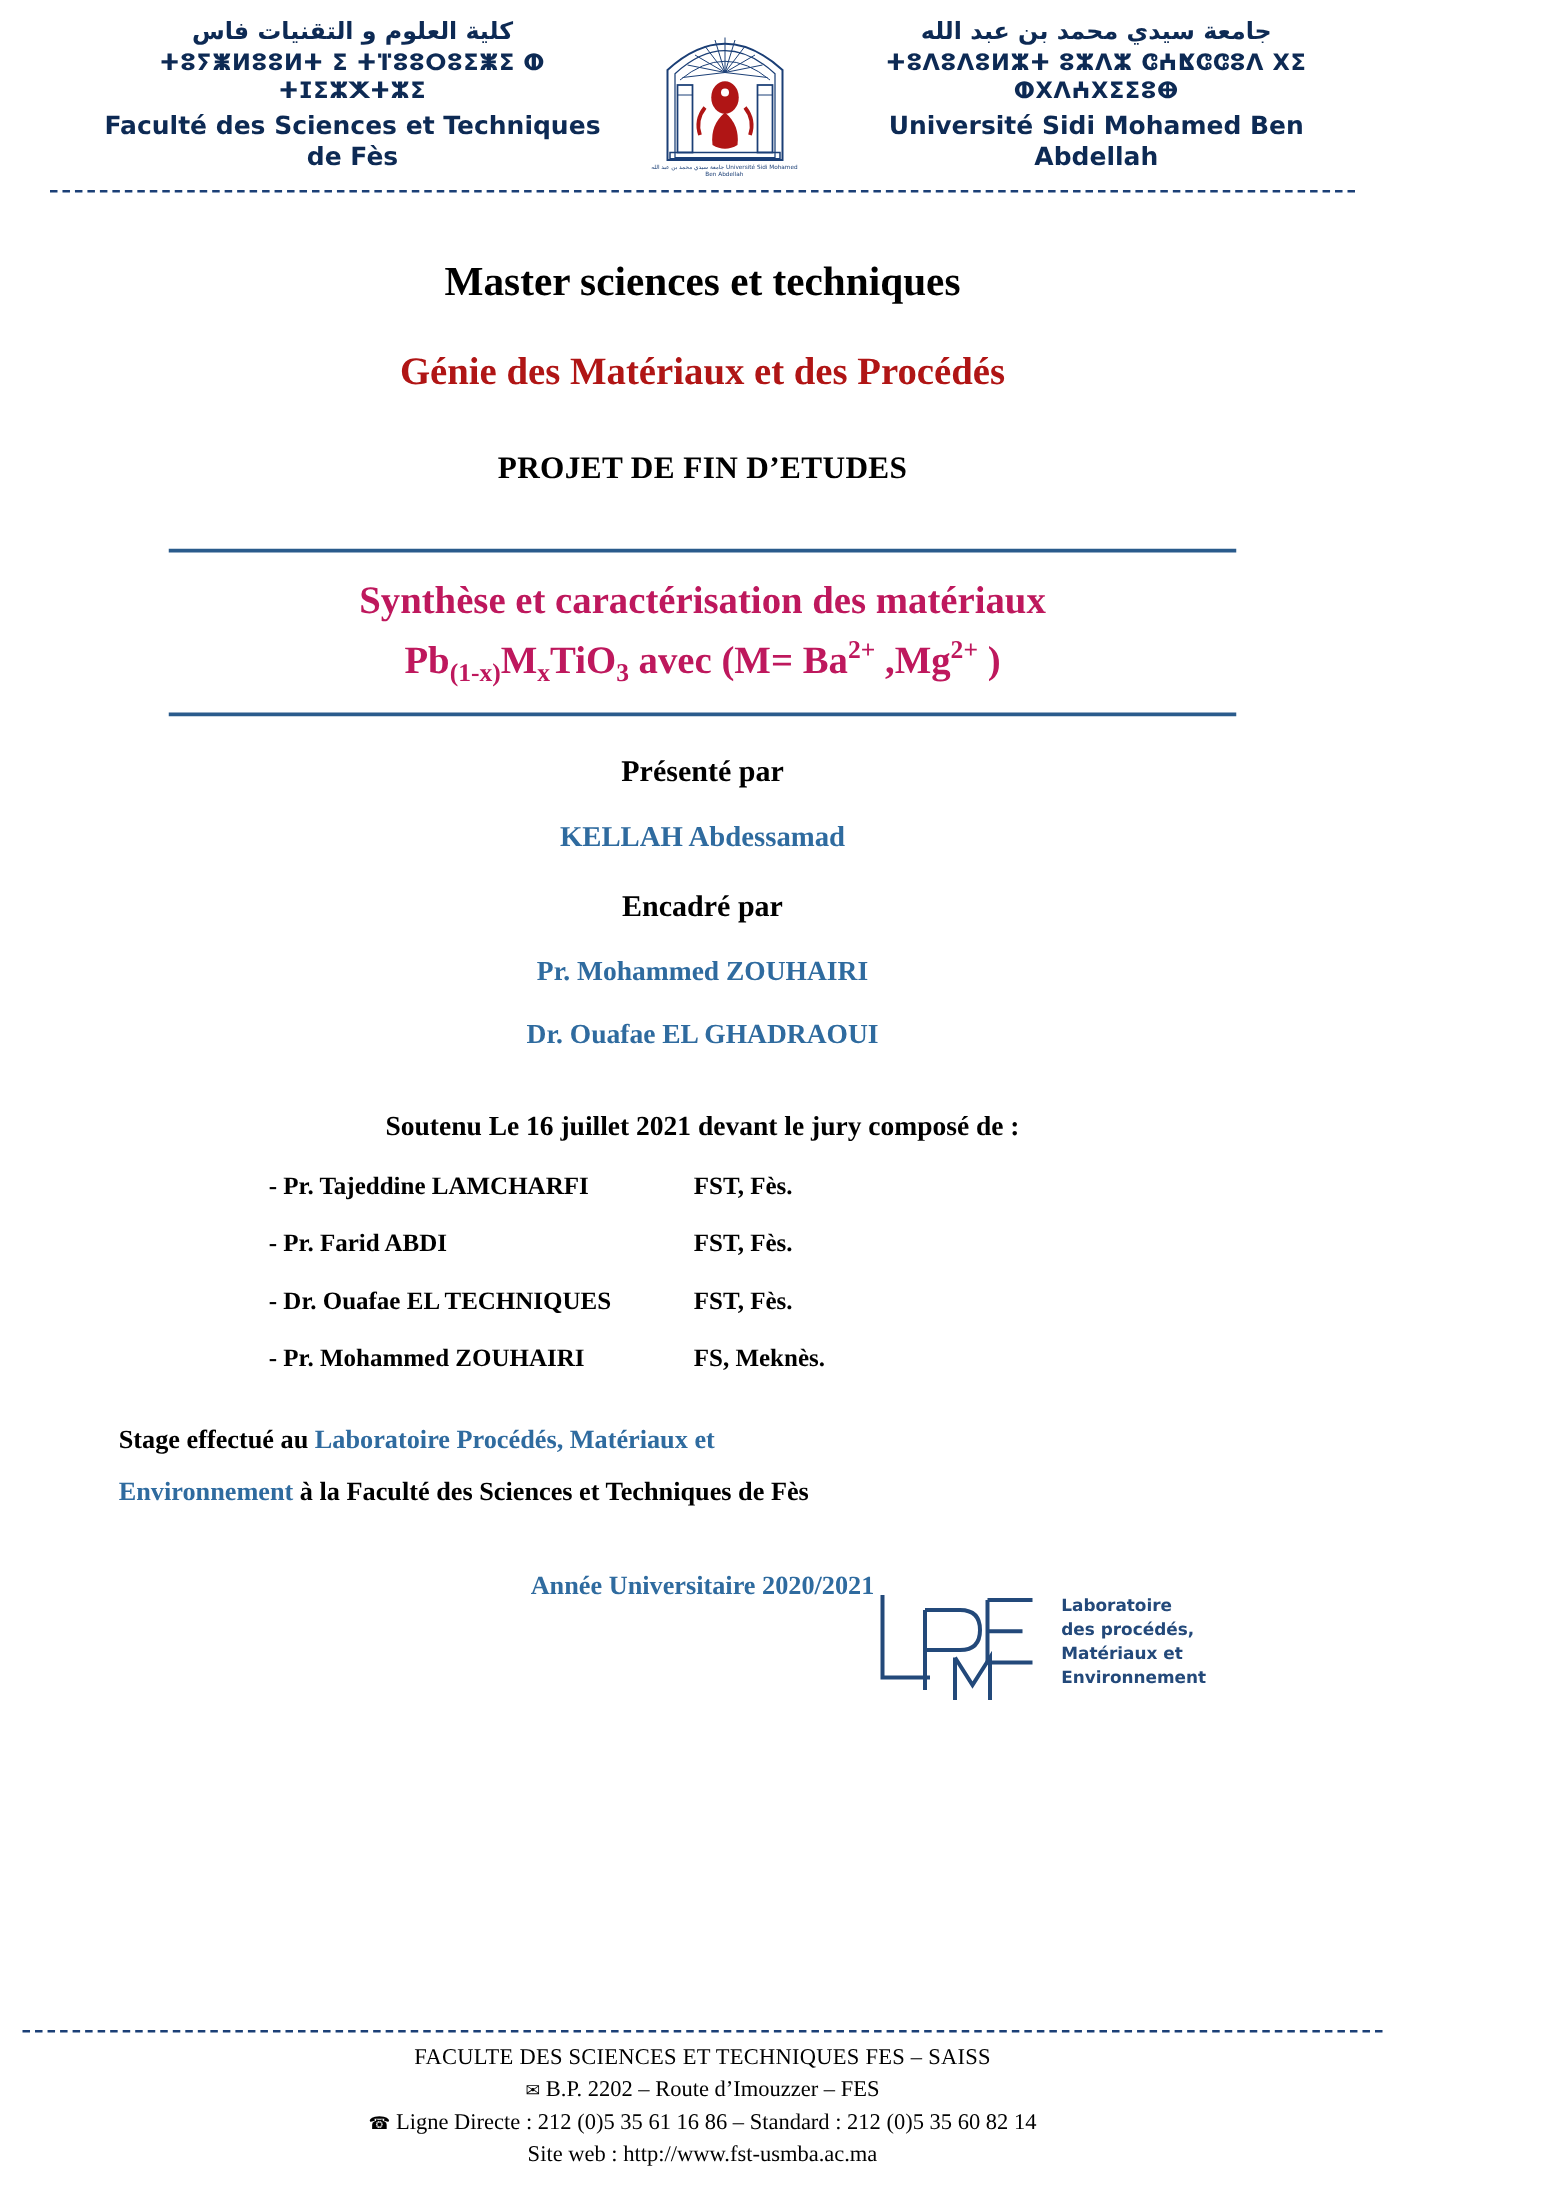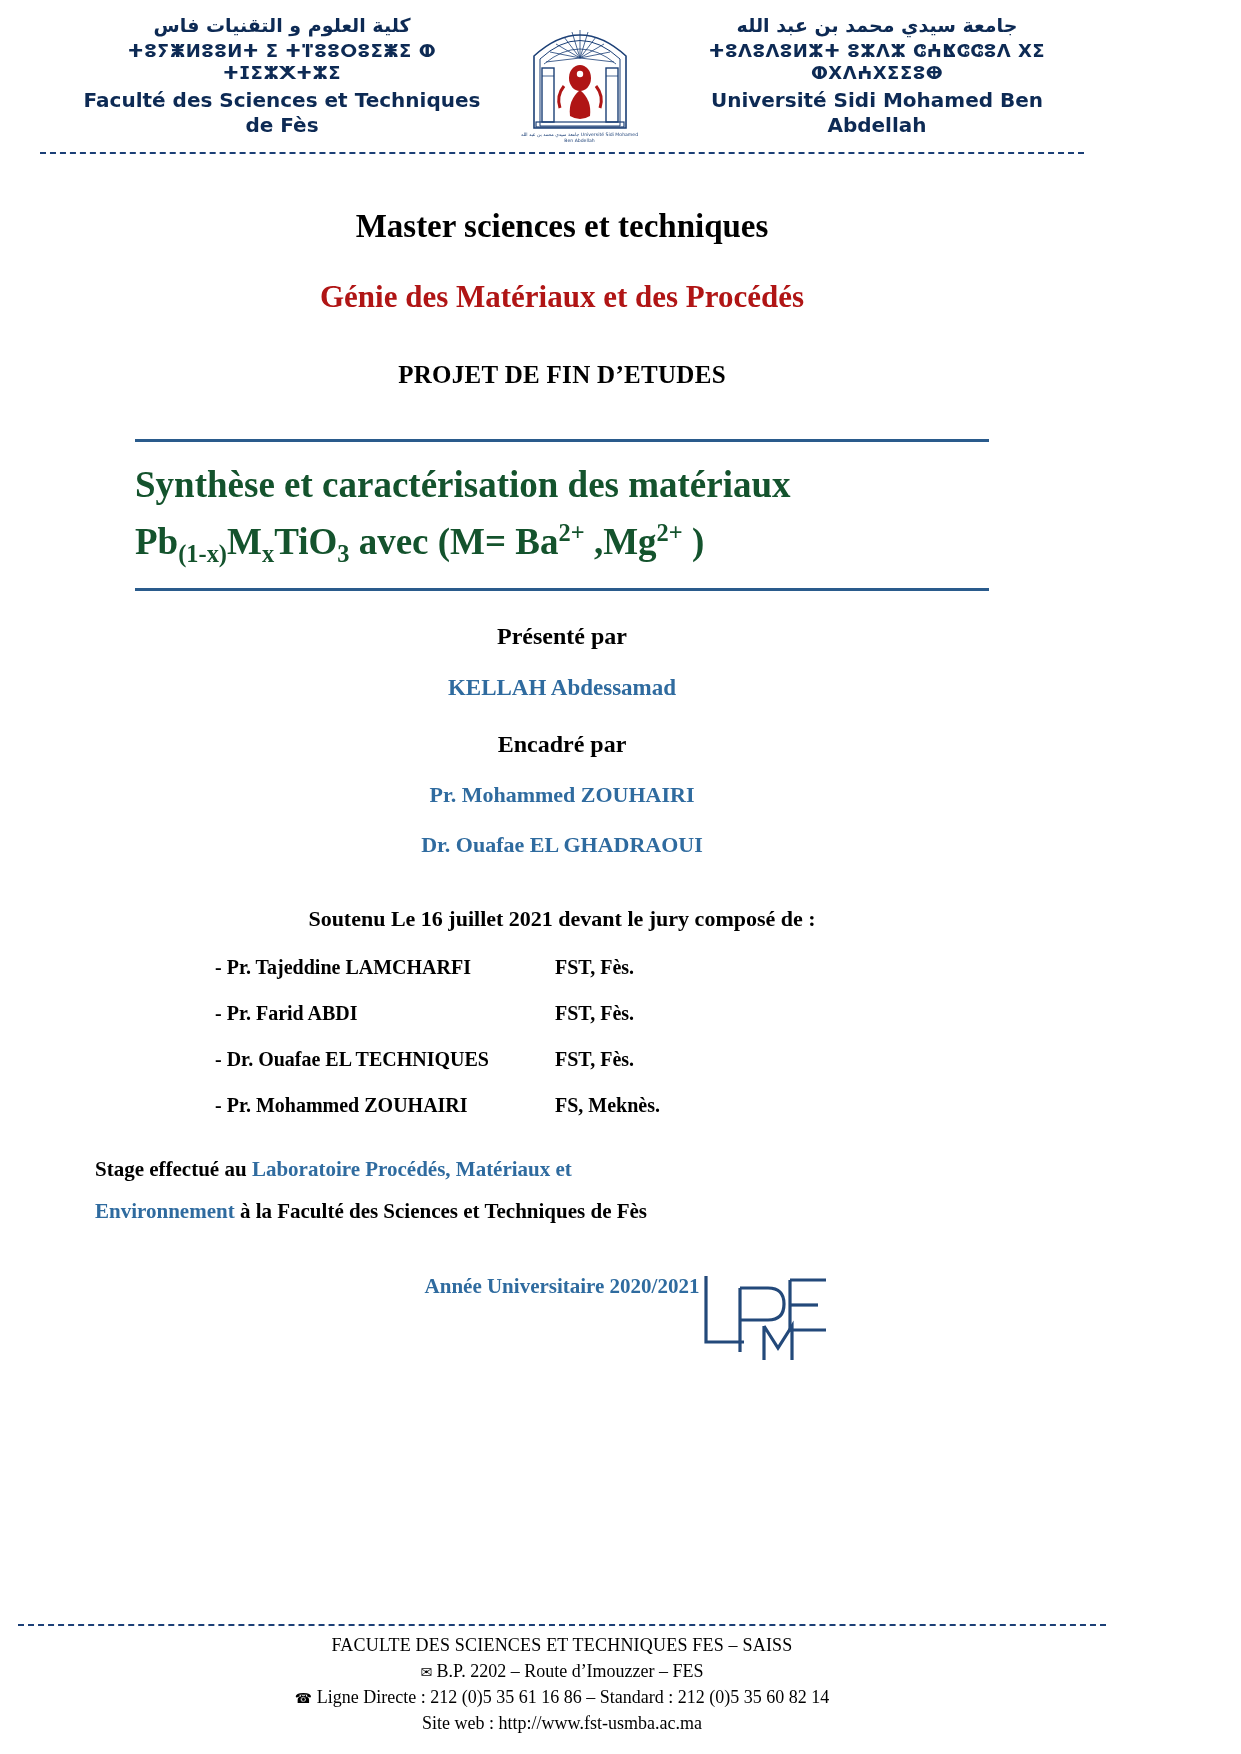--- a/index.html
+++ b/index.html
@@ -113,23 +113,24 @@
     margin-top: 22px;
   }
 
   .title-box {
     margin: 50px 105px 0 105px;
     border-top: 3px solid #2a5b8c;
     border-bottom: 3px solid #2a5b8c;
     padding: 14px 0 14px 0;
   }
   .title-line {
-    font-size: 37px;
-    font-weight: bold;
-    color: #14532d;
+    text-align: center;
+    font-size: 31px;
+    font-weight: bold;
+    color: #be185d;
     line-height: 1.55;
   }
   .title-line sub { font-size: 0.66em; }
   .title-line sup { font-size: 0.66em; }
   .sub-x { font-size: 0.78em; }
 
   .presente {
     text-align: center;
     font-size: 24px;
     font-weight: bold;
@@ -351,20 +352,26 @@
         <path d="M46 24 L46 88"></path>
         <path d="M46 24 L74 24 Q90 24 90 40 Q90 56 74 56 L46 56"></path>
 
         <path d="M96 16 L132 16"></path>
         <path d="M96 16 L96 66 L132 66"></path>
         <path d="M96 41 L124 41"></path>
 
         <path d="M70 62 L70 96 M70 62 L84 84 L98 62 L98 96"></path>
       </g>
     </svg>
+    <div class="lpm-text">
+      <div>Laboratoire</div>
+      <div>des procédés,</div>
+      <div>Matériaux et</div>
+      <div>Environnement</div>
+    </div>
   </div>
 
   <div class="footer">
     <hr class="dash-rule bottom">
     <div class="footer-lines">
       <div class="l1">FACULTE DES SCIENCES ET TECHNIQUES FES – SAISS</div>
       <div>
         <span class="tiny-icon">✉</span>
         <span>B.P. 2202 – Route d’Imouzzer – FES</span>
       </div>

